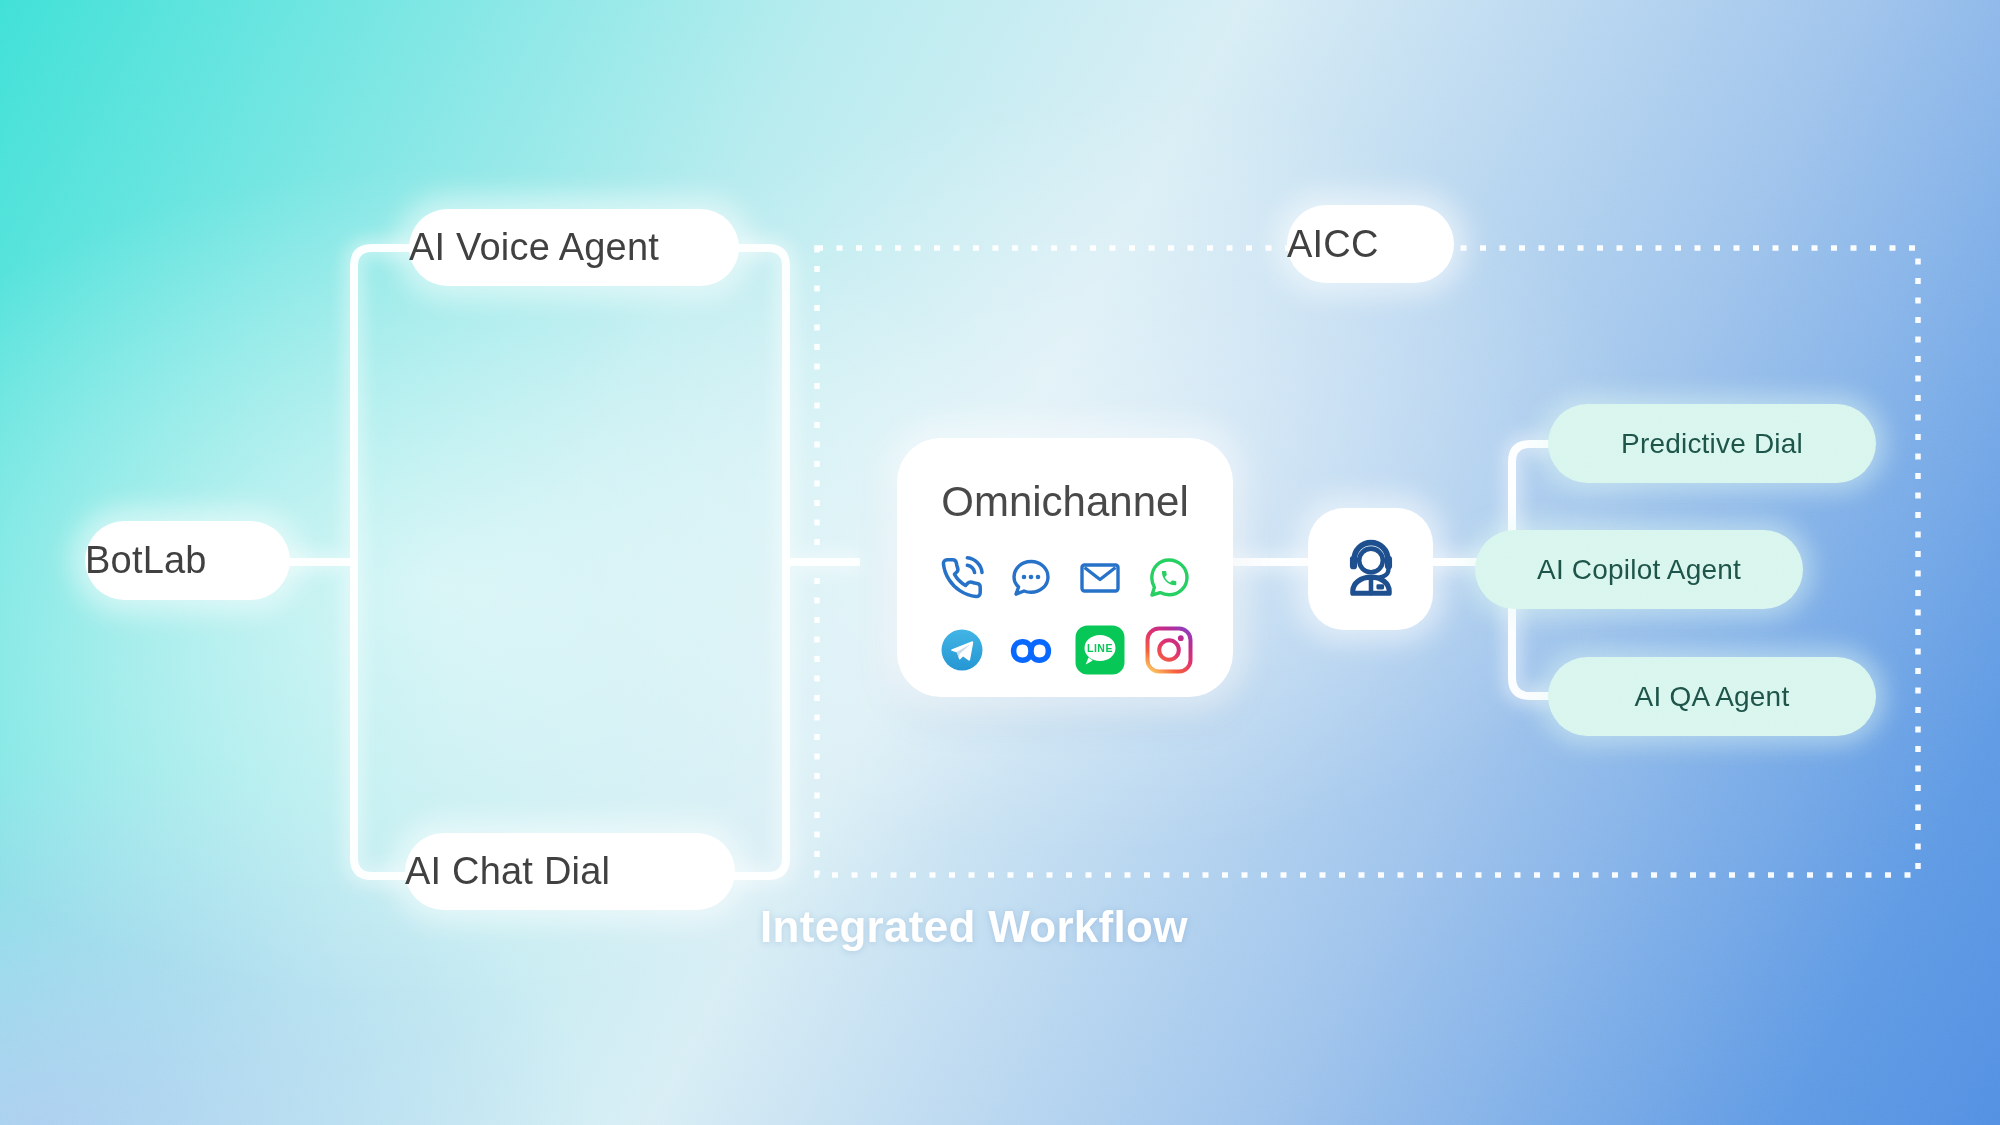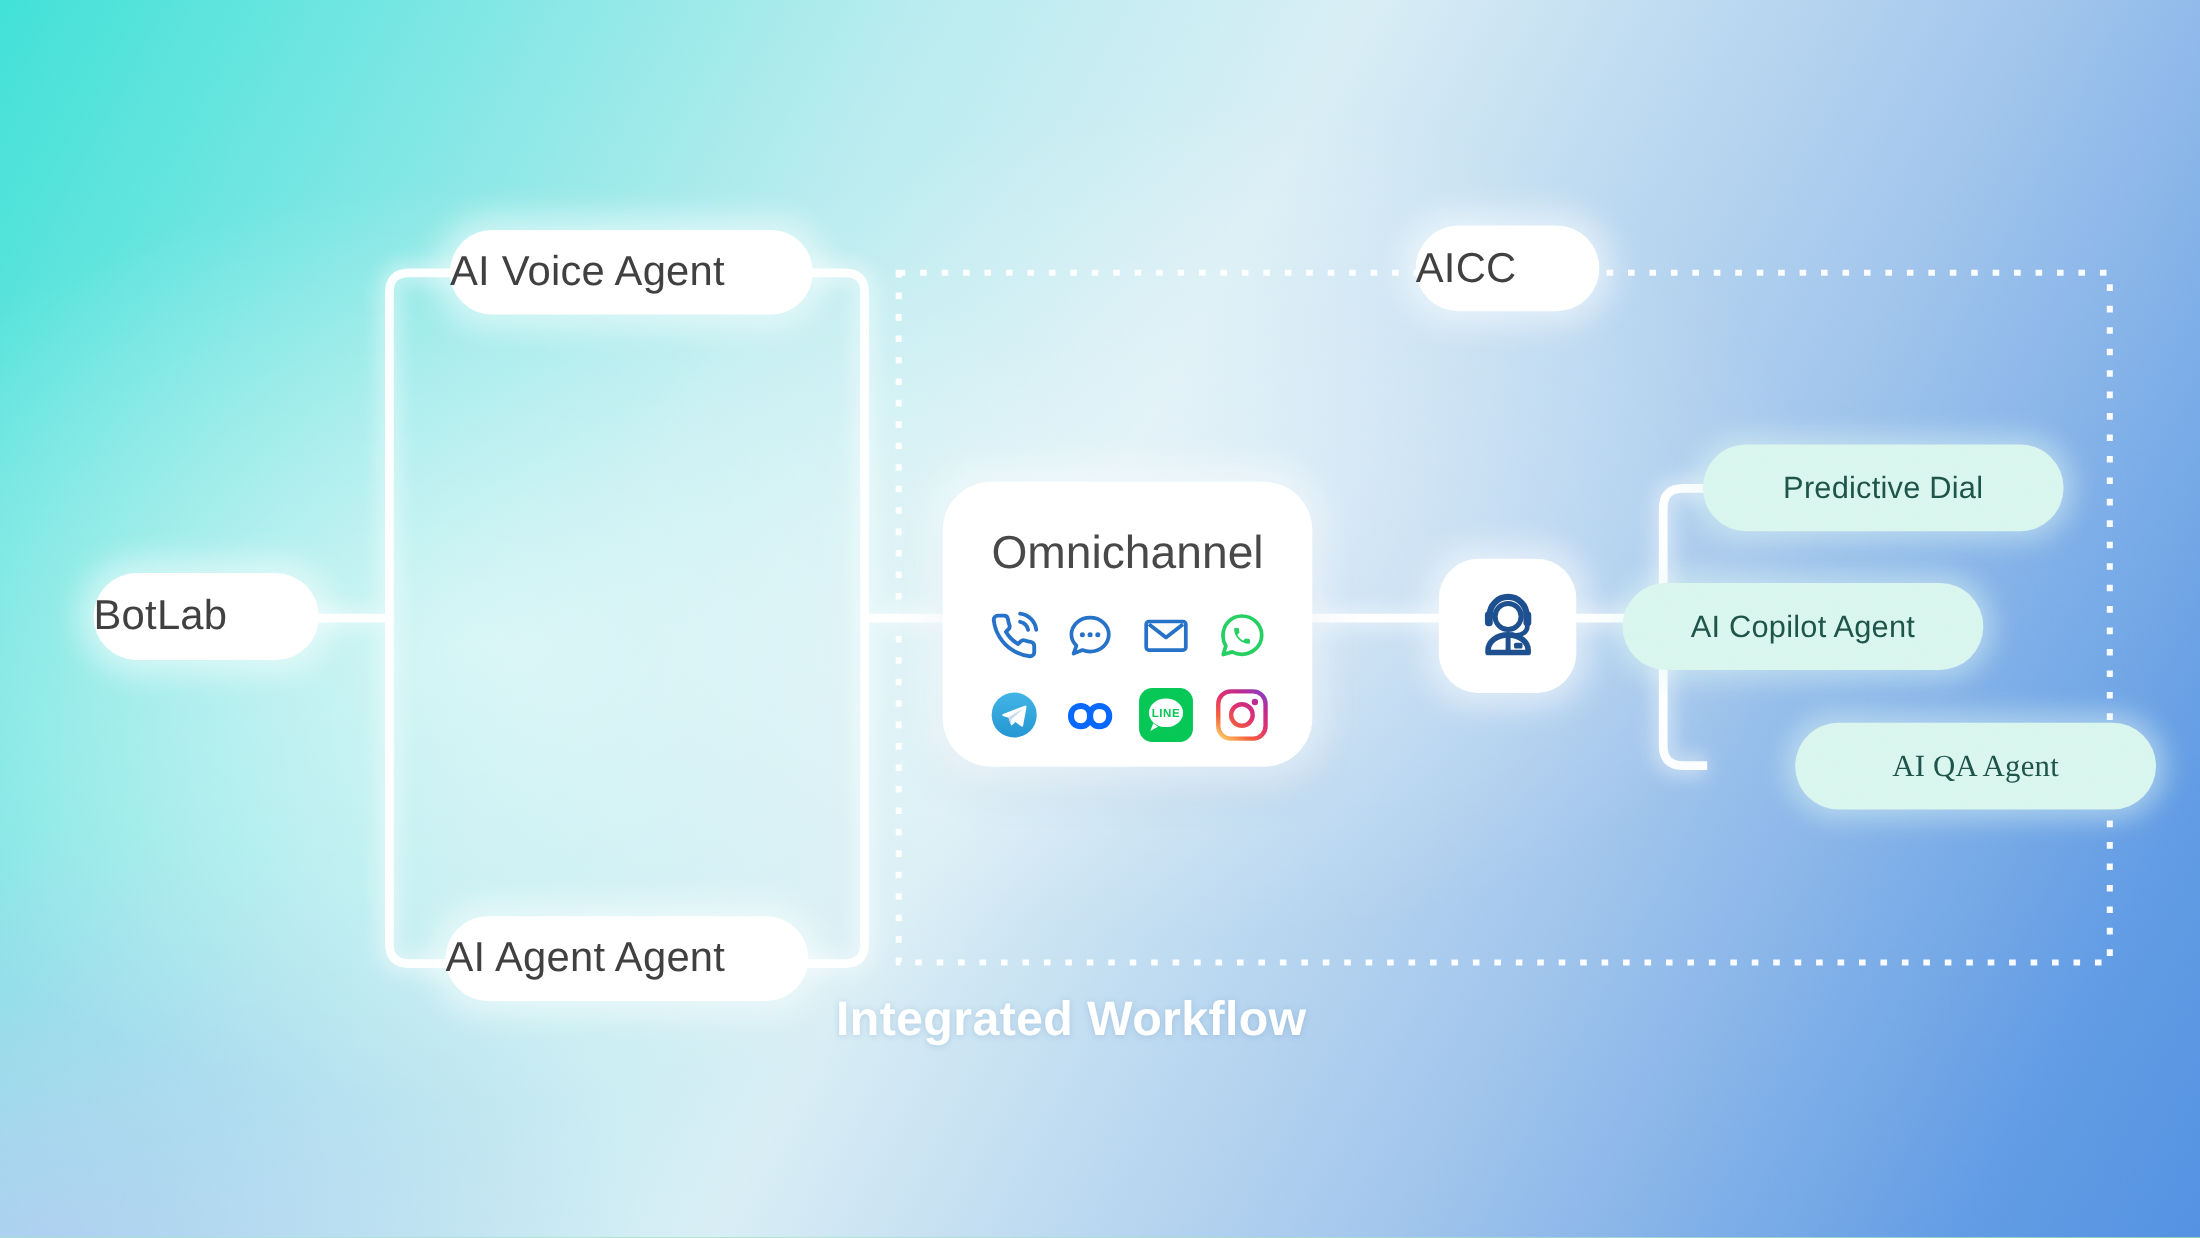--- a/index.html
+++ b/index.html
@@ -23,20 +23,21 @@
   .pill-mint{
     position:absolute;z-index:10;background:#d9f6ee;border-radius:46px;
     display:flex;align-items:center;justify-content:center;
     color:#1d5348;font-size:28px;letter-spacing:.2px;
     box-shadow:0 0 22px 10px rgba(228,250,243,0.45);
   }
   .card{
     position:absolute;z-index:10;background:#ffffff;border-radius:44px;
     display:flex;flex-direction:column;align-items:center;
     box-shadow:0 0 28px 16px rgba(255,255,255,0.50),0 18px 40px rgba(90,130,180,0.15);
+    margin-left:40px;
   }
   .card-title{color:#474747;font-size:42px;margin:40px 0 26px 0;}
   .icon-rows{display:flex;flex-direction:column;gap:20px;}
   .icon-row{display:flex;gap:17px;}
   .chan{width:52px;height:52px;display:block;}
   .squircle{
     position:absolute;z-index:10;background:#ffffff;border-radius:36px;
     display:flex;align-items:center;justify-content:center;
     box-shadow:0 0 26px 14px rgba(255,255,255,0.50);
   }
@@ -80,21 +81,21 @@
 
   <div class="pill" style="left:85px;top:521px;width:205px;height:79px;">
     <span>BotLab</span>
   </div>
 
   <div class="pill" style="left:409px;top:209px;width:330px;height:77px;">
     <span>AI Voice Agent</span>
   </div>
 
   <div class="pill" style="left:405px;top:833px;width:330px;height:77px;">
-    <span>AI Agent Agent</span>
+    <span>AI Chat Dial</span>
   </div>
 
   <div class="pill" style="left:1287px;top:205px;width:167px;height:78px;z-index:12;">
     <span>AICC</span>
   </div>
 
   <div class="card" style="left:857px;top:438px;width:336px;height:259px;">
     <div class="card-title">Omnichannel</div>
     <div class="icon-rows">
       <div class="icon-row">
@@ -185,21 +186,21 @@
       <rect x="29.8" y="36.8" width="5.4" height="3.6" rx="1" fill="#1d4e8d"></rect>
     </svg>
   </div>
 
   <div class="pill-mint" style="left:1548px;top:404px;width:328px;height:79px;">
     <span>Predictive Dial</span>
   </div>
   <div class="pill-mint" style="left:1475px;top:530px;width:328px;height:79px;">
     <span>AI Copilot Agent</span>
   </div>
-  <div class="pill-mint" style="left:1632px;top:657px;width:328px;height:79px;font-family:Liberation Serif, serif;">
+  <div class="pill-mint" style="left:1548px;top:657px;width:328px;height:79px;">
     <span>AI QA Agent</span>
   </div>
 
   <div class="caption" style="left:760px;top:902px;">Integrated Workflow</div>
 
   <svg class="noise" width="2000" height="1125" aria-hidden="true">
     <filter id="grain">
         <feTurbulence type="fractalNoise" baseFrequency="0.8" numOctaves="3" stitchTiles="stitch"></feTurbulence>
         <feColorMatrix type="saturate" values="0"></feColorMatrix>
       </filter>

